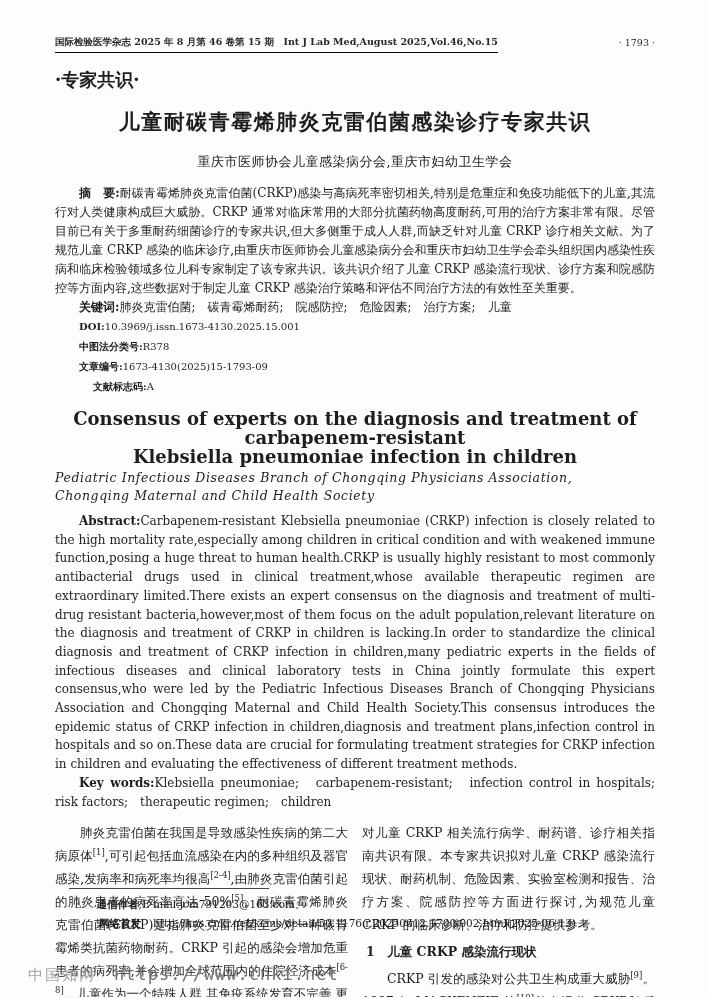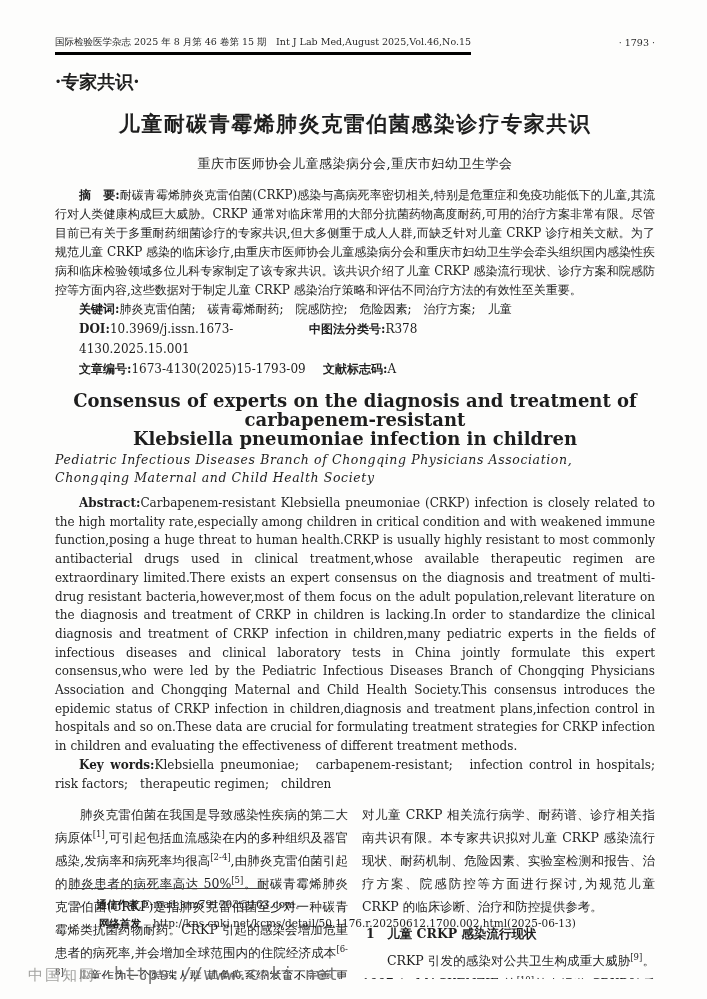--- a/index.html
+++ b/index.html
@@ -12,39 +12,39 @@
     color: #1e1e1e;
     font-family: "DejaVu Serif", "Liberation Serif", serif;
     box-sizing: border-box;
     padding: 36px 52px 0 55px;
     overflow: hidden;
   }
 
   
   .header { display: flex; justify-content: space-between; align-items: flex-start;
             font-size: 9.5px; color: #2a2a2a; }
-  .journal-info { border-bottom: 3px solid #000000; padding-bottom: 3px; }
+  .journal-info { border-bottom: 1px solid #000000; padding-bottom: 3px; font-weight: bold; }
   .page-number { padding-top: 1px; }
 
   
   .section-label { margin-top: 15px; font-size: 18px; font-weight: bold; }
 
   
   .title-cn { margin: 16px 0 0 0; text-align: center; font-size: 21px;
               font-weight: bold; letter-spacing: 1.5px; }
   .authors { margin-top: 17px; text-align: center; font-size: 13px; letter-spacing: .5px; }
 
   
   .abs-cn, .kw-cn { margin: 0; font-size: 12px; line-height: 19px;
                     text-align: justify; text-indent: 24px; }
   .abs-cn { margin-top: 13px; }
   .lbl { font-weight: bold; }
 
   
-  .meta-row { display: flex; font-size: 12px; line-height: 20px; padding-left: 24px; }
+  .meta-row { display: flex; font-size: 10px; line-height: 20px; padding-left: 24px; flex-direction: column; }
   .meta-row .m-left { width: 230px; }
   .meta-row b { font-weight: bold; }
 
   
   .title-en { margin-top: 12px; text-align: center; font-size: 18px;
               font-weight: bold; line-height: 19px; }
   .affil-en { margin-top: 3px; text-align: left; font-style: italic;
               font-size: 12.5px; line-height: 18px; letter-spacing: .6px; }
 
   

